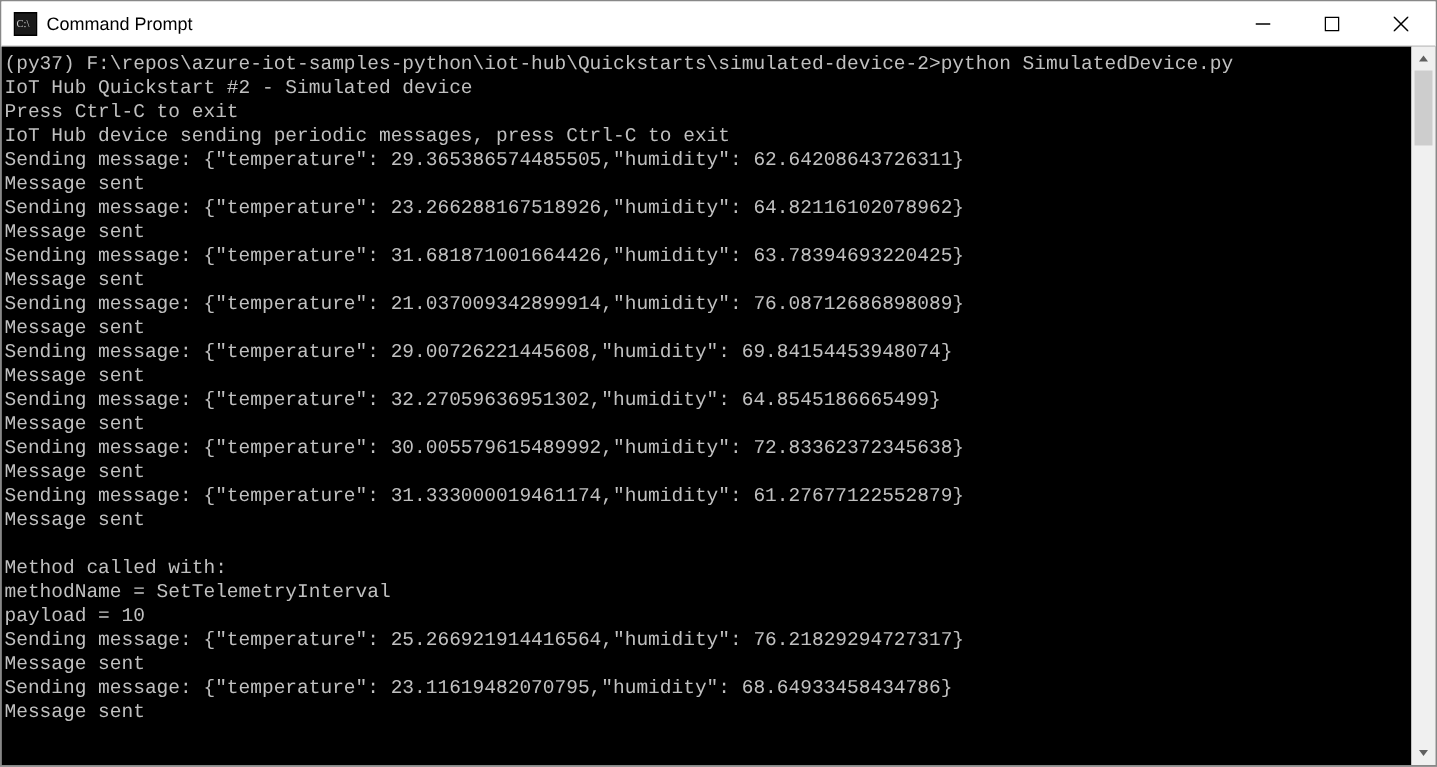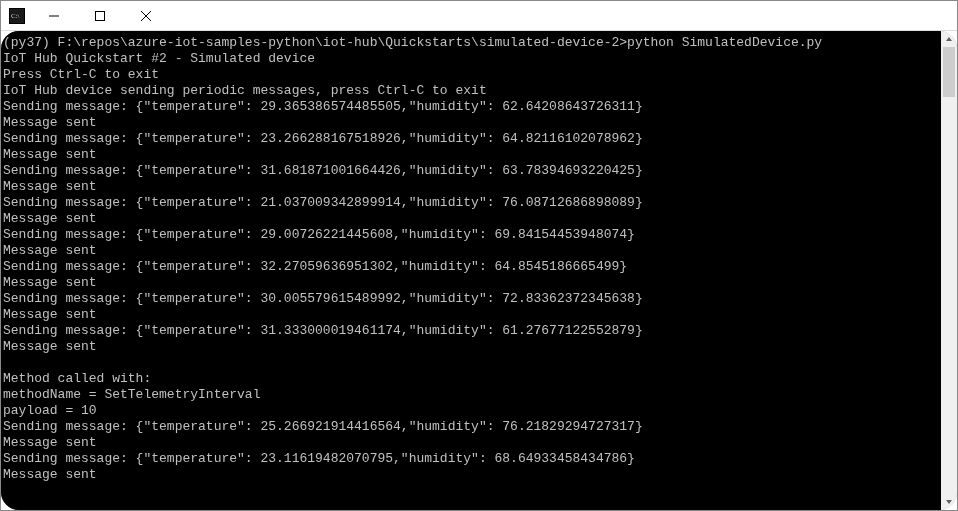--- a/index.html
+++ b/index.html
@@ -55,21 +55,20 @@
       font-family: 'Segoe UI', sans-serif;
       font-size: 10px;
       color: #000;
       cursor: default;
     }
     .console-wrap {
       flex: 1;
       display: flex;
       background: #737373;
       overflow: hidden;
-      border-radius: 18px;
     }
     .console {
       flex: 1;
       background: #000;
       color: #c0c0c0;
       padding: 4px 6px 2px 2px;
       font-family: Consolas, 'Courier New', monospace;
       font-size: 13px;
       line-height: 16px;
       white-space: pre;
@@ -111,20 +110,21 @@
 
 <div class="window">
   <div class="titlebar">
     <span class="titlebar-icon">
       <svg width="16" height="16" viewBox="0 0 16 16">
         <rect x="0" y="0" width="16" height="16" fill="#000"></rect>
         <rect x="1" y="1" width="14" height="14" fill="#1a1a1a"></rect>
         <text x="2" y="10" font-size="7" fill="#ccc" font-family="Consolas">C:\</text>
       </svg>
     </span>
+    <span class="titlebar-title">Command Prompt</span>
     <div class="win-controls">
       <div class="win-btn">
         <svg width="10" height="10" viewBox="0 0 10 10">
             <line x1="0" y1="5" x2="10" y2="5" stroke="#000" stroke-width="1"></line>
           </svg>
       </div>
       <div class="win-btn">
         <svg width="10" height="10" viewBox="0 0 10 10">
             <rect x="0.5" y="0.5" width="9" height="9" fill="none" stroke="#000" stroke-width="1"></rect>
           </svg>

